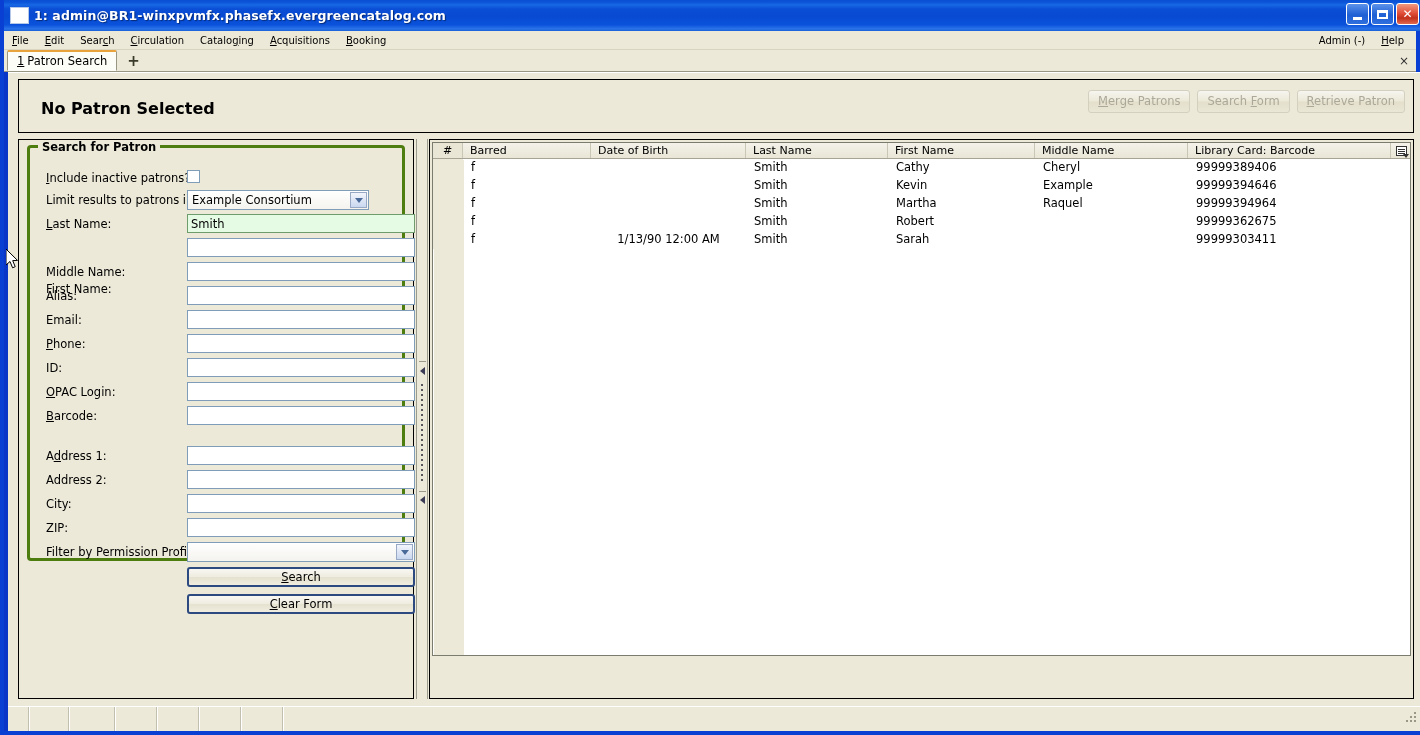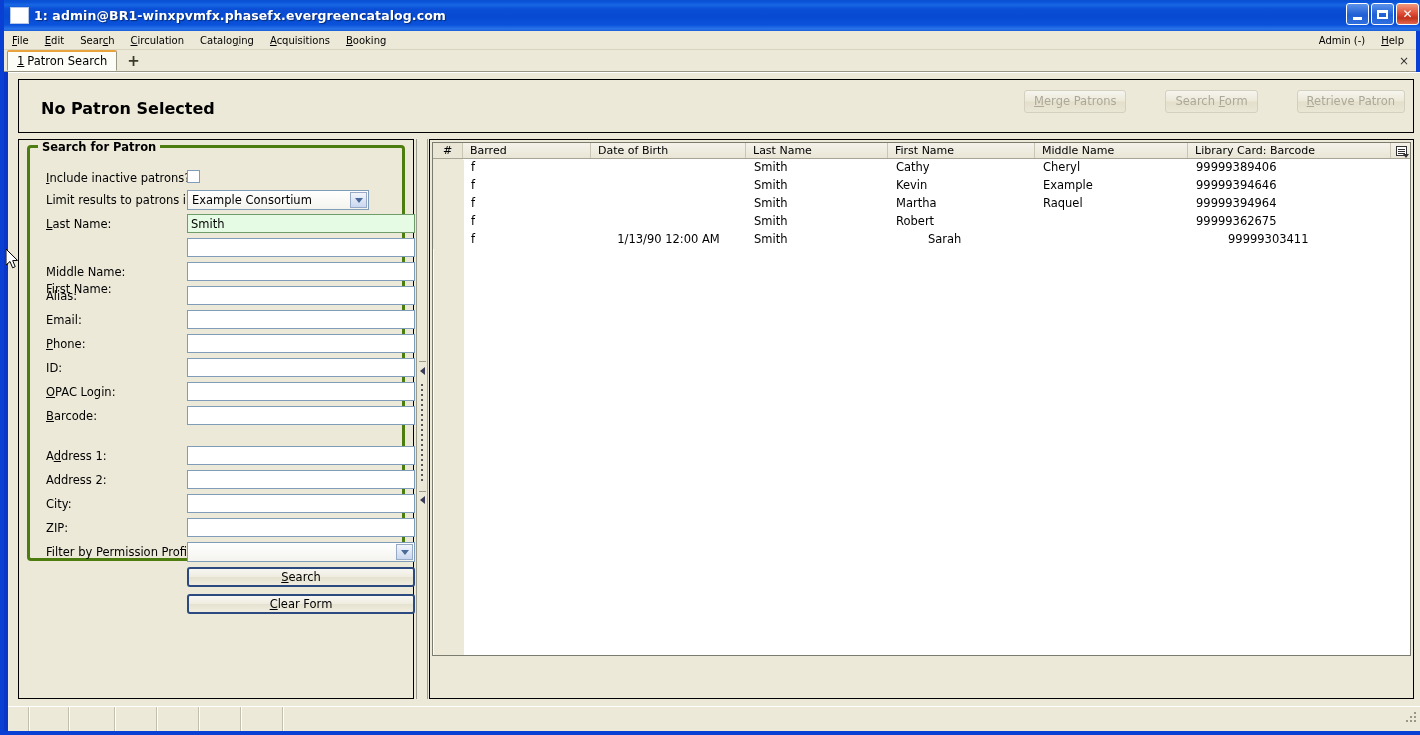--- a/index.html
+++ b/index.html
@@ -197,21 +197,21 @@
     background: linear-gradient(to bottom,#f6f5ef 0%,#ece9d8 48%,#e3dfcb 52%,#eae7d6 100%);
     border: 1px solid #aca899;
     border-radius: 3px;
     padding: 3px 9px 4px 9px;
     color: #000;
     cursor: default;
     white-space: nowrap;
     box-sizing: border-box;
   }
   .xbtn u { text-decoration: underline; }
-  .xbtn.disabled { color: #aca899; border-color: #d4d0c0; margin-left: 32px; }
+  .xbtn.disabled { color: #aca899; border-color: #d4d0c0; }
   .xbtn.disabled u { text-decoration: underline; }
   .xbtn.default {
     border: 2px solid #2d4a80;
     padding: 2px 9px 3px 9px;
   }
 
   
   #left-pane {
     position: absolute;
     left: 10px; top: 66px;
@@ -687,21 +687,21 @@
               <div class="td" style="width: 142px; flex: 0 0 auto;">Smith</div>
               <div class="td" style="width: 147px; flex: 0 0 auto;">Robert</div>
               <div class="td" style="width: 153px; flex: 0 0 auto;"></div>
               <div class="td" style="width: 203px; flex: 0 0 auto;">99999362675</div>
             </div>
             <div class="trow">
               <div class="td numcol" style="width: 30px; flex: 0 0 auto;">5</div>
               <div class="td" style="width: 128px; flex: 0 0 auto;">f</div>
               <div class="td dob" style="width: 155px; flex: 0 0 auto;">1/13/90 12:00 AM</div>
               <div class="td" style="width: 142px; flex: 0 0 auto;">Smith</div>
-              <div class="td" style="width: 147px; flex: 0 0 auto; margin-left: 32px;">Sarah</div>
+              <div class="td" style="width: 147px; flex: 0 0 auto;">Sarah</div>
               <div class="td" style="width: 153px; flex: 0 0 auto;"></div>
               <div class="td" style="width: 203px; flex: 0 0 auto;">99999303411</div>
             </div>
             <div id="rowfill" style="height: 407px;"></div>
           </div>
       </div>
     </div>
 
   </div>
 

